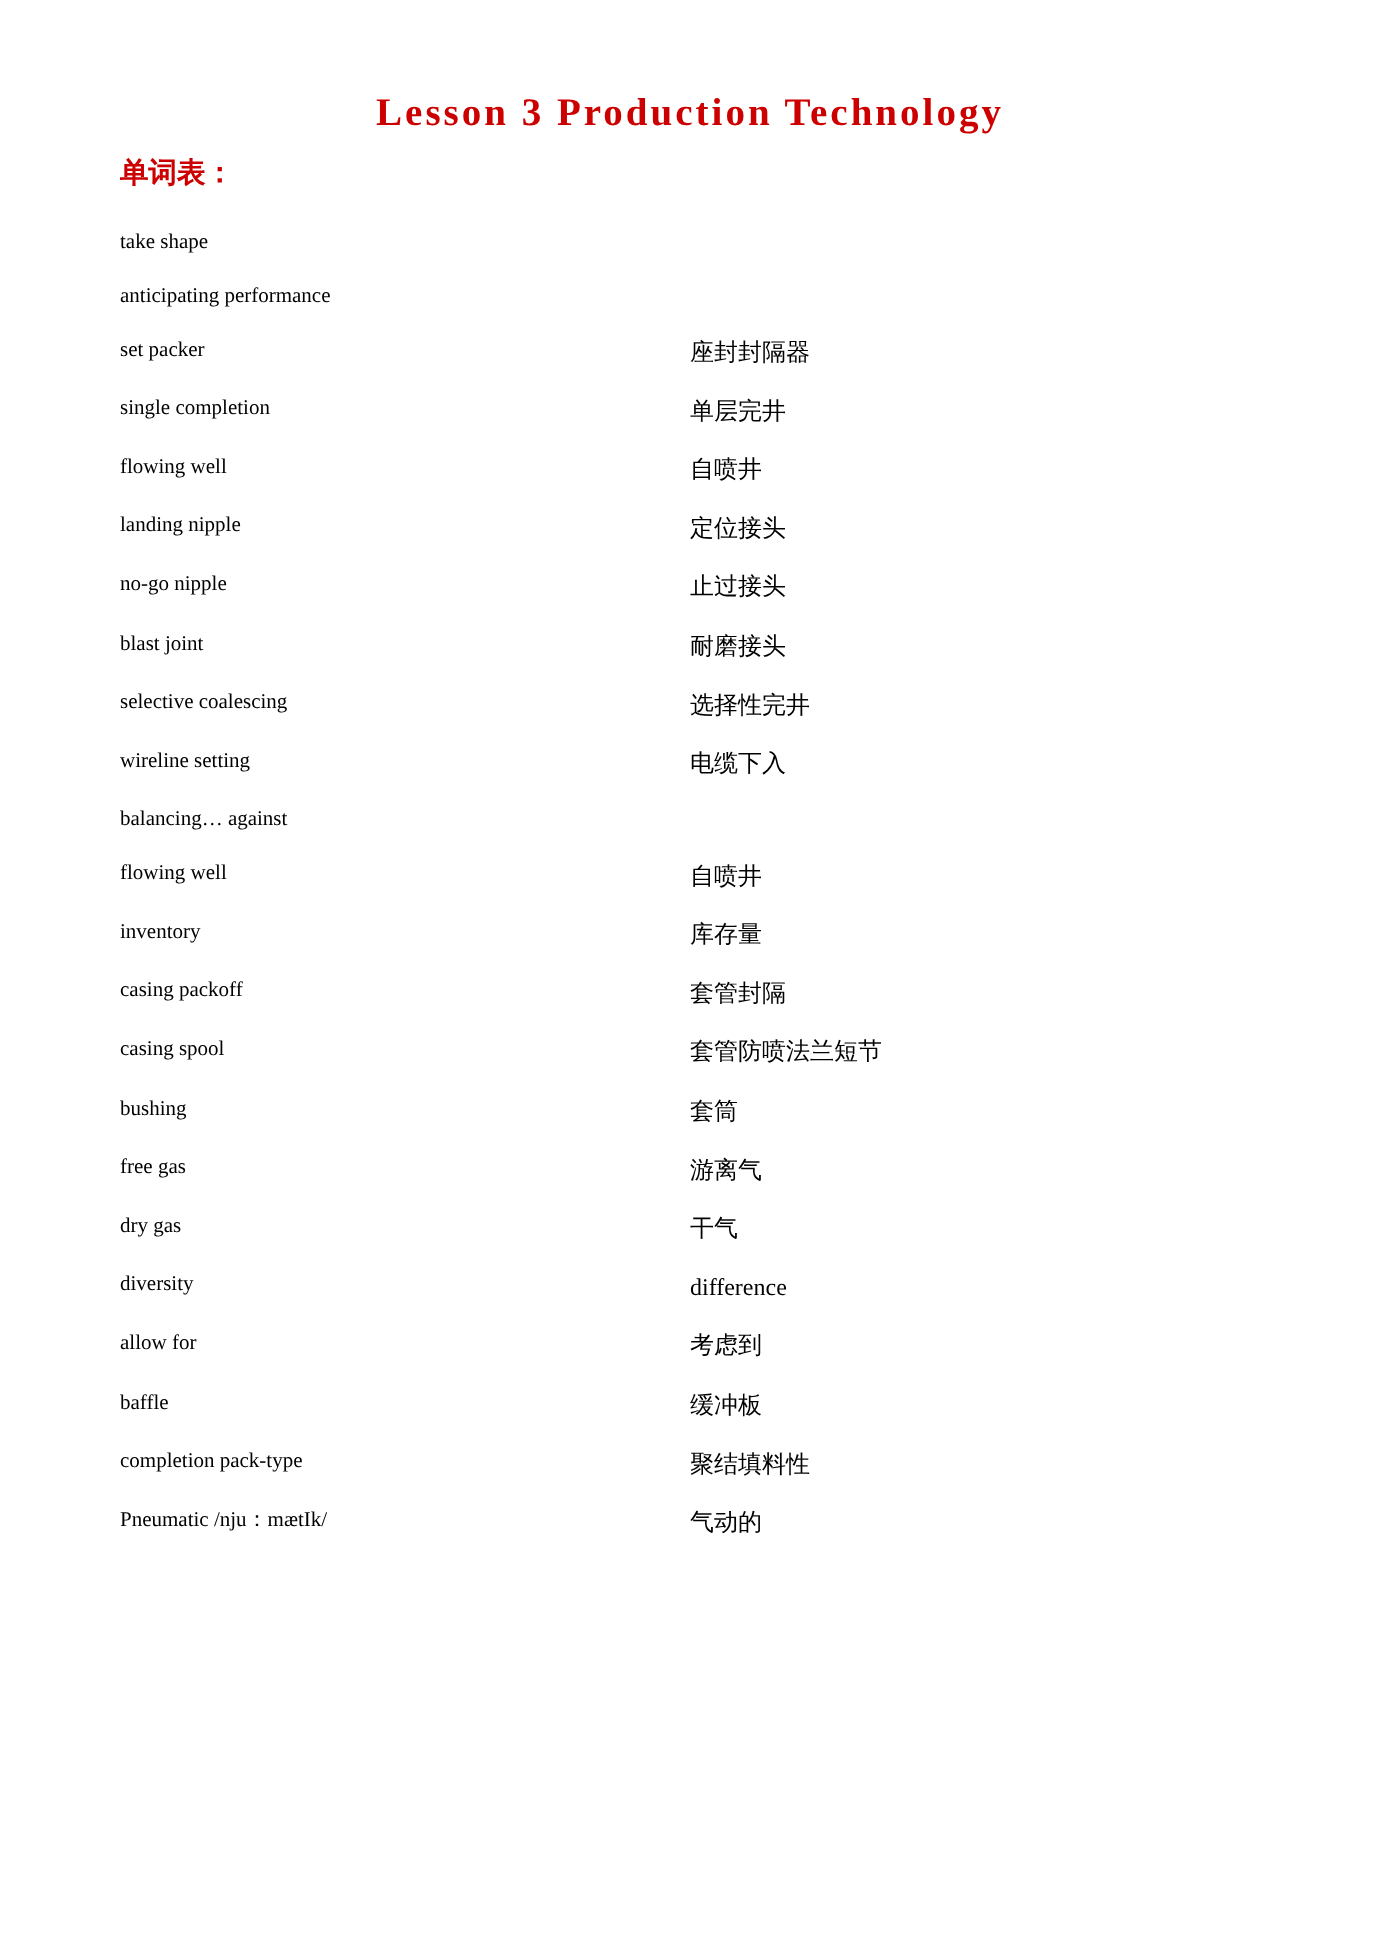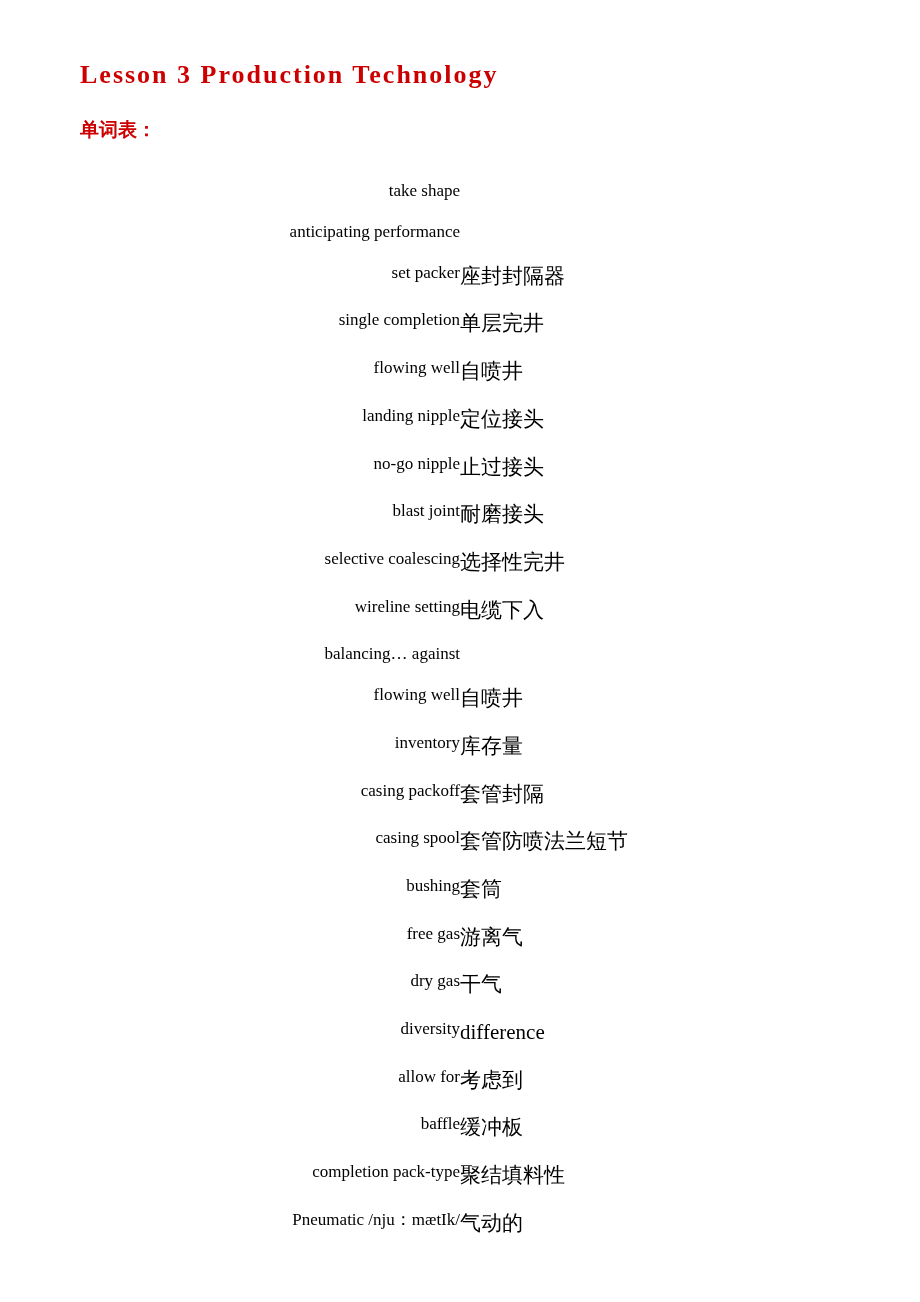--- a/index.html
+++ b/index.html
@@ -12,56 +12,56 @@
       background: #ffffff;
       font-family: "Times New Roman", Times, serif;
       font-size: 18px;
       color: #000000;
       width: 920px;
       min-height: 1302px;
       padding: 60px 80px;
     }
 
     .page-title {
+      text-align: center;
       font-size: 26px;
       font-weight: bold;
       color: #cc0000;
-      margin-bottom: 27px;
+      margin-bottom: 12px;
       letter-spacing: 2px;
     }
 
     .section-header {
       color: #cc0000;
       font-weight: bold;
       font-size: 19px;
-      margin-bottom: 28px;
+      margin-bottom: 16px;
     }
 
     .vocab-table {
       width: 100%;
       border-collapse: collapse;
     }
 
     .vocab-table tr td {
       padding: 6px 0;
       vertical-align: top;
       line-height: 1.7;
     }
 
     .vocab-table tr td:first-child {
       width: 50%;
       color: #000000;
-      font-size: 17px;
-      text-align: right;
+      font-size: 14px;
     }
 
     .vocab-table tr td:last-child {
       width: 50%;
       color: #000000;
-      font-size: 21px;
+      font-size: 16px;
     }
   </style>
 </head>
 <body>
 
 <h1 class="page-title">Lesson 3    Production Technology</h1>
 
 <div class="section-header">单词表：</div>
 
 <table class="vocab-table">

